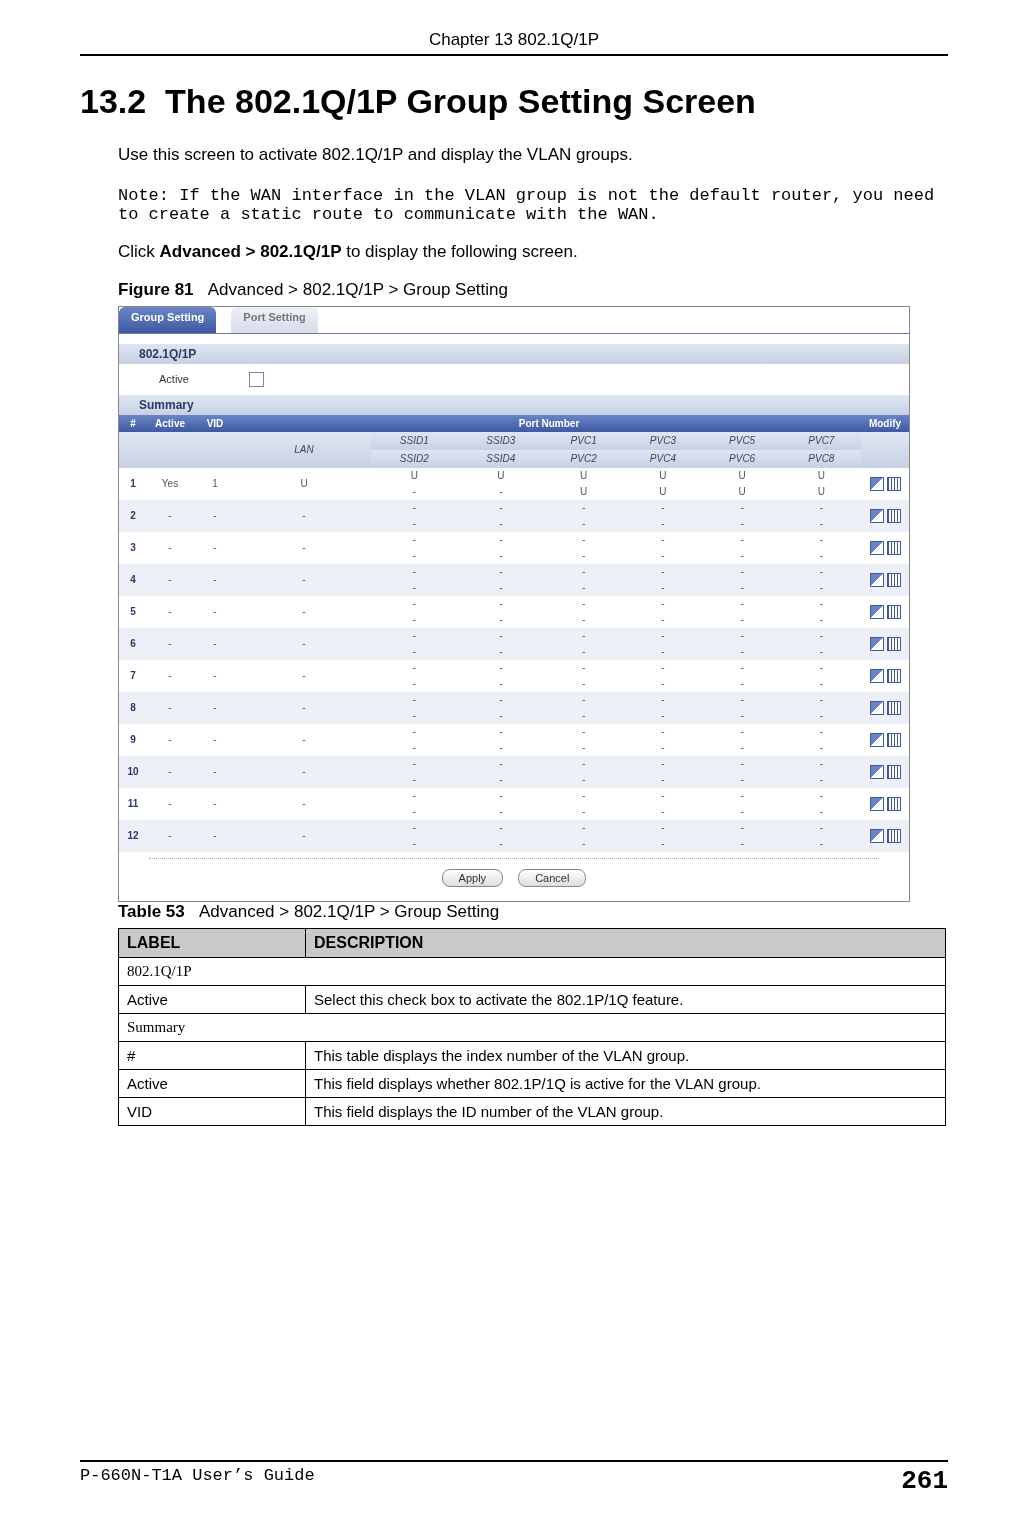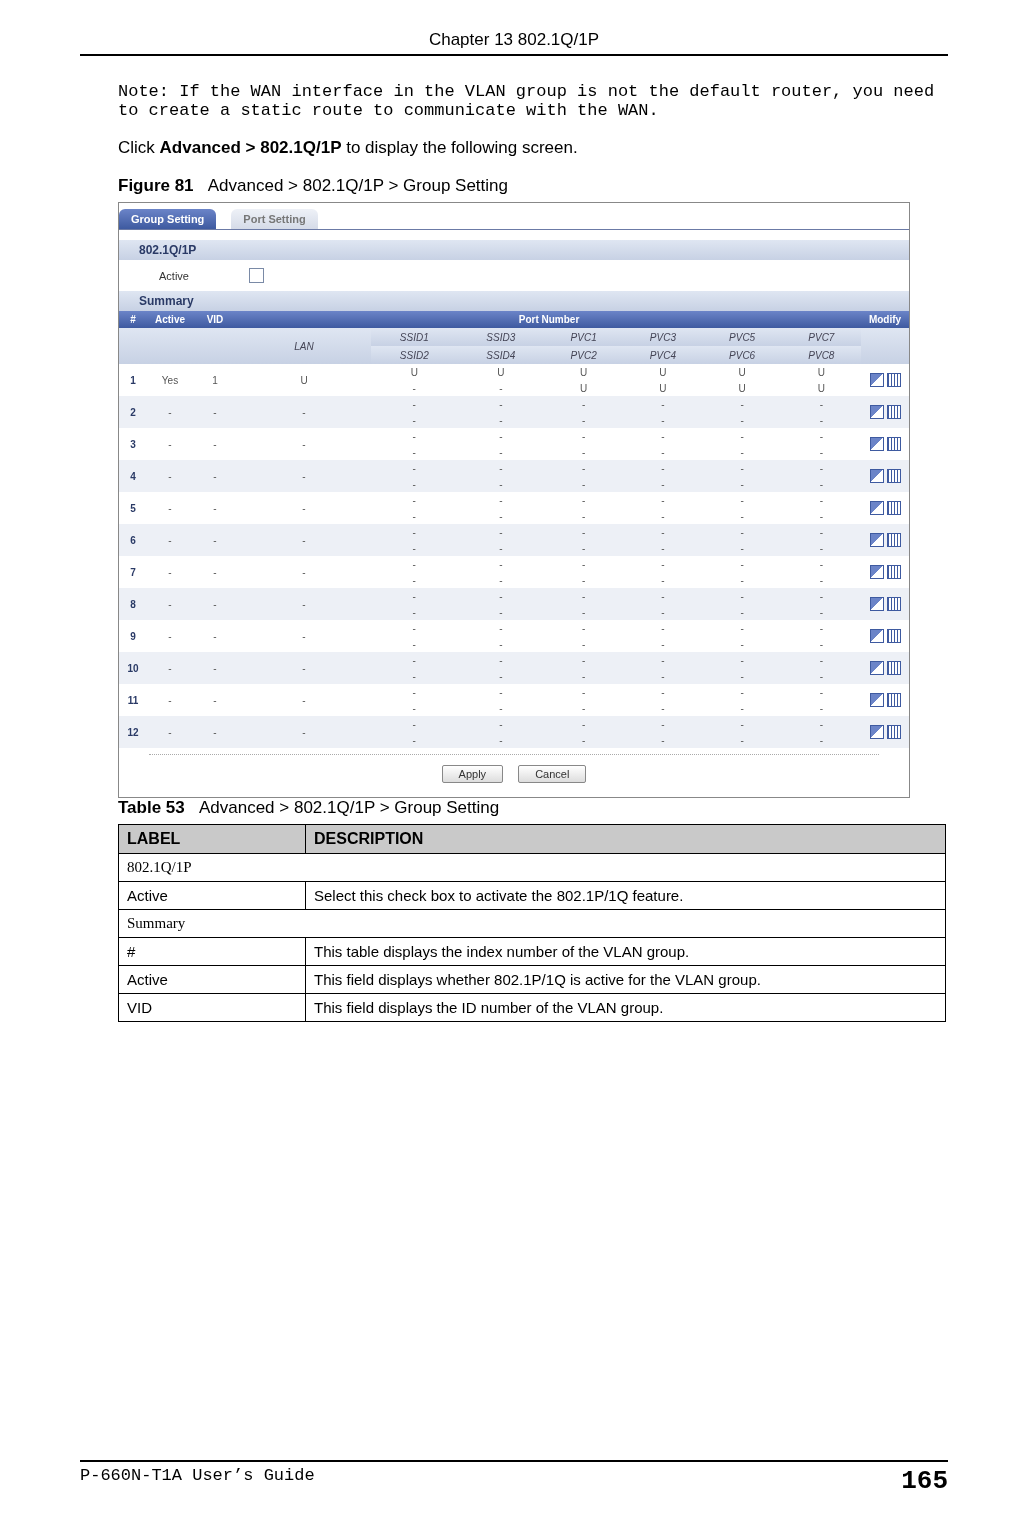--- a/index.html
+++ b/index.html
@@ -8,55 +8,59 @@
 .hr-top{border:0;border-top:2px solid #000;margin:0 0 26px 0}
 .sec-heading{font-family:Arial,sans-serif;font-weight:bold;font-size:34px;margin:0 0 22px 0}
 .body-text{font-family:Verdana,Arial,sans-serif;font-size:17px;line-height:1.45;margin:0 0 18px 0}
 .indent{padding-left:38px}
 .note{font-family:Liberation Mono, monospace;font-size:17px;margin:0 0 18px 0;padding-left:38px}
 .click-line{font-family:Verdana,Arial,sans-serif;font-size:17px;margin:0 0 18px 0;padding-left:38px}
 .click-line b{font-weight:bold}
 .fig-caption{font-family:Arial,sans-serif;font-size:17px;margin:0 0 6px 0;padding-left:38px}
 .fig-caption b{font-weight:bold}
 .screenshot{margin-left:38px;border:1px solid #888;width:790px;background:#fff;font-size:11px;font-family:Verdana,Arial,sans-serif;color:#333}
-.tabbar{display:flex;align-items:flex-end;background:#fff;height:26px;border-bottom:1px solid #6b7aa6}
+.tabbar{display:flex;background:#fff;height:26px;border-bottom:1px solid #6b7aa6}
 .tab{padding:4px 12px;font-size:11px;font-weight:bold;}
 .tab.active{background:linear-gradient(#6b84c8,#3e5aa0);color:#fff;border-top-left-radius:6px;border-top-right-radius:6px}
 .tab.inactive{background:linear-gradient(#eef1f7,#d5dbe8);color:#777;border-top-left-radius:6px;border-top-right-radius:6px;margin-left:15px}
 .section-band{background:linear-gradient(#dfe6f2,#c7d1e4);padding:3px 20px;font-weight:bold;color:#2a3a66;font-size:12px}
 .section-body{padding:8px 20px 8px 40px}
 .active-row{display:flex;align-items:center;gap:60px}
 .checkbox{display:inline-block;width:13px;height:13px;border:1px solid #7a8aa6;background:#fff}
 .summary-table{width:100%;border-collapse:collapse;font-size:10px;color:#555}
 .summary-table th{background:linear-gradient(#6b84c8,#3e5aa0);color:#fff;font-weight:bold;padding:3px 2px;font-size:10px}
 .summary-table td{text-align:center;padding:1px 2px;height:14px;border:0}
 .summary-table .subhdr td{background:linear-gradient(#dfe6f2,#c7d1e4);color:#445;font-style:italic;font-size:10px;padding:2px}
 .summary-table tbody tr.even td{background:#fff}
 .summary-table tbody tr.odd td{background:#edf0f6}
 .modify-cell{color:#3e5aa0;white-space:nowrap}
 .icon-edit,.icon-del{display:inline-block;width:12px;height:12px;vertical-align:middle}
 .icon-edit{background:linear-gradient(135deg,#6b84c8 50%,#fff 50%);border:1px solid #3e5aa0}
 .icon-del{border:1px solid #3e5aa0;background:repeating-linear-gradient(90deg,#3e5aa0 0 1px,#fff 1px 3px);margin-left:3px}
 .btn-row{text-align:center;padding:10px 0;border-top:1px dotted #aaa;margin:6px 30px 4px 30px}
-.btn{display:inline-block;border:1px solid #888;border-radius:2px;padding:2px 16px;margin:0 6px;background:linear-gradient(#fff,#ddd);font-size:11px;color:#333}
+.btn{display:inline-block;border:1px solid #888;border-radius:8px;padding:2px 16px;margin:0 6px;background:linear-gradient(#fff,#ddd);font-size:11px;color:#333}
 .desc-table{margin-left:38px;width:828px;border-collapse:collapse;font-family:Verdana,Arial,sans-serif;font-size:15px}
 .desc-table th{background:#c9c9c9;text-align:left;padding:5px 8px;border:1px solid #000;font-family:Arial;font-size:16px}
 .desc-table td{border:1px solid #000;padding:5px 8px;vertical-align:top}
 .desc-table td.sect{font-family:Verdana}
 .footer{position:absolute;bottom:28px;left:80px;right:80px;border-top:2px solid #000;padding-top:4px;display:flex;justify-content:space-between;font-family:Liberation Mono, monospace;font-size:17px}
 .footer .pnum{font-weight:bold;font-size:26px}
 </style>
 </head>
 <body>
 
 <div class="page">
   <div class="chapter-header">Chapter 13 802.1Q/1P</div>
   <hr class="hr-top">
 
-
+  <h1 class="sec-heading">
+    <span>13.2</span>&nbsp;&nbsp;<span>The 802.1Q/1P Group Setting Screen</span>
+  </h1>
+
+  <p class="body-text indent">Use this screen to activate 802.1Q/1P and display the VLAN groups.</p>
   <p class="note">Note: If the WAN interface in the VLAN group is not the default router, you need to create a static route to communicate with the WAN.</p>
   <p class="click-line">
     <span>Click </span><b>Advanced &gt; 802.1Q/1P</b><span> to display the following screen.</span>
   </p>
 
   <p class="fig-caption">
     <b>Figure 81</b>&nbsp;&nbsp;&nbsp;<span>Advanced &gt; 802.1Q/1P &gt; Group Setting</span>
   </p>
 
   <div class="screenshot">
@@ -398,15 +402,15 @@
         </tr>
         <tr>
           <td>VID</td>
           <td>This field displays the ID number of the VLAN group.</td>
         </tr>
       </tbody>
   </table>
 
   <div class="footer">
     <span>P-660N-T1A User’s Guide</span>
-    <span class="pnum">165</span>
+    <span class="pnum">261</span>
   </div>
 </div>
 
 </body></html>

